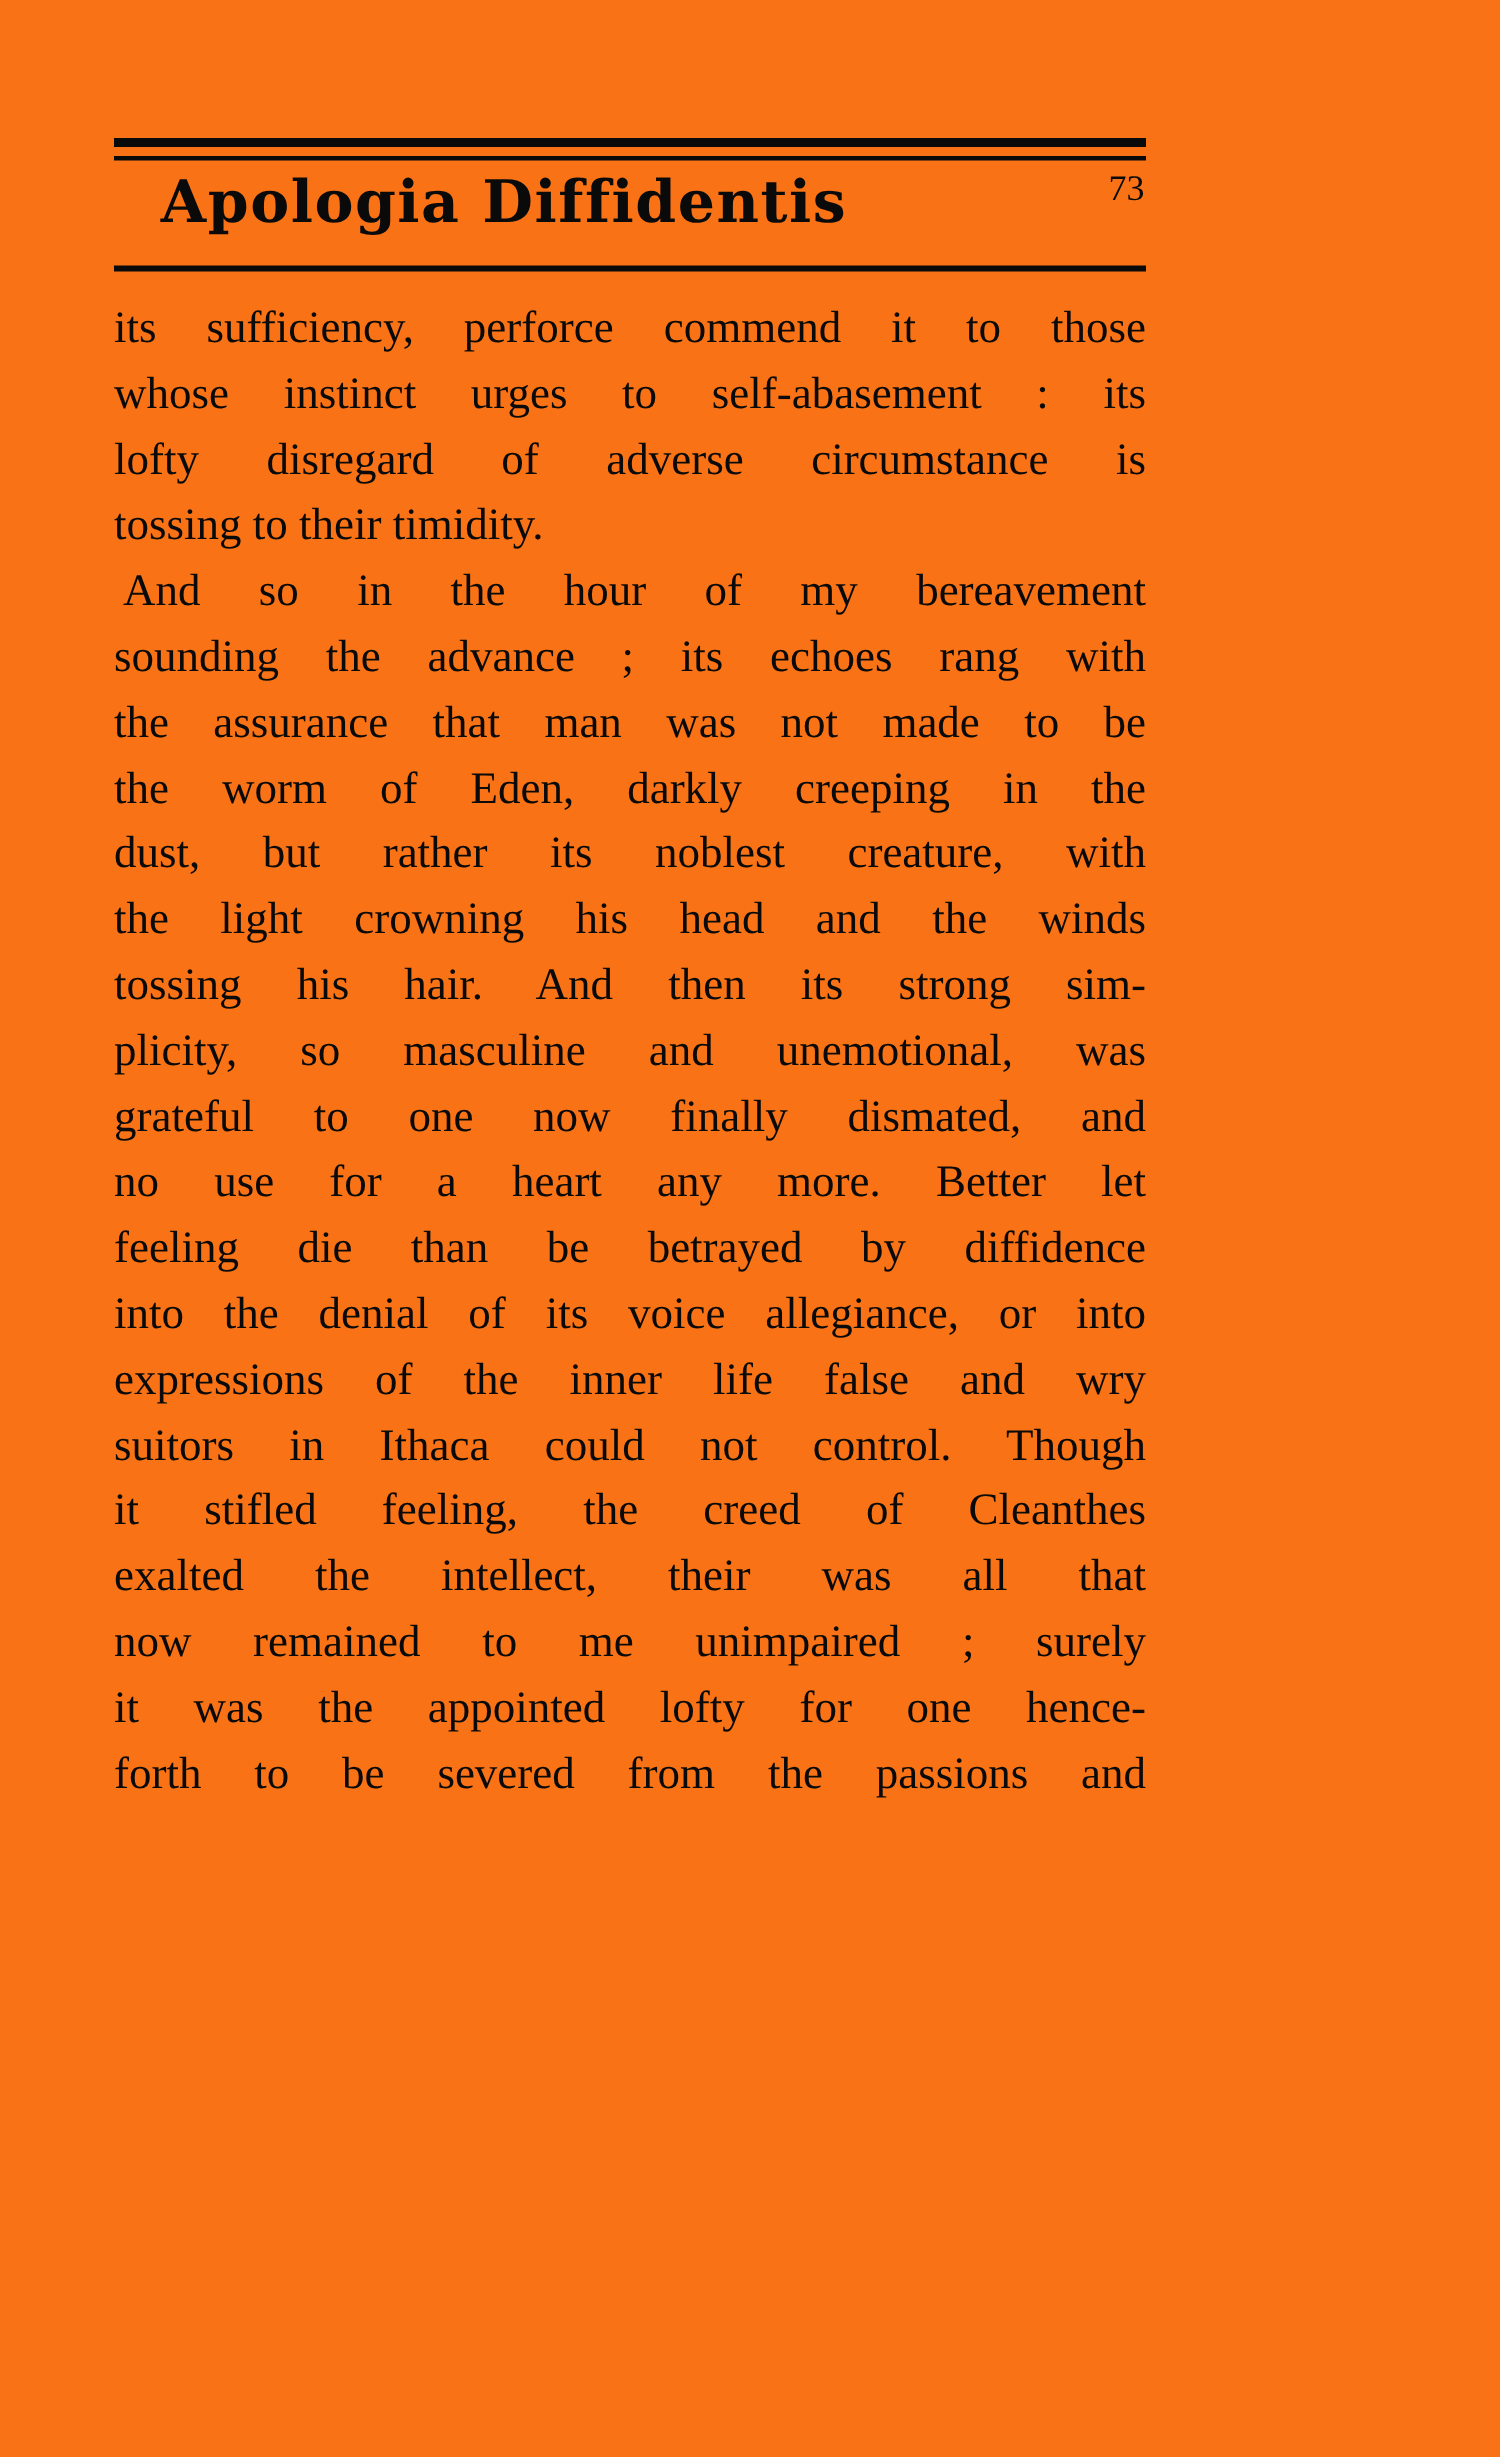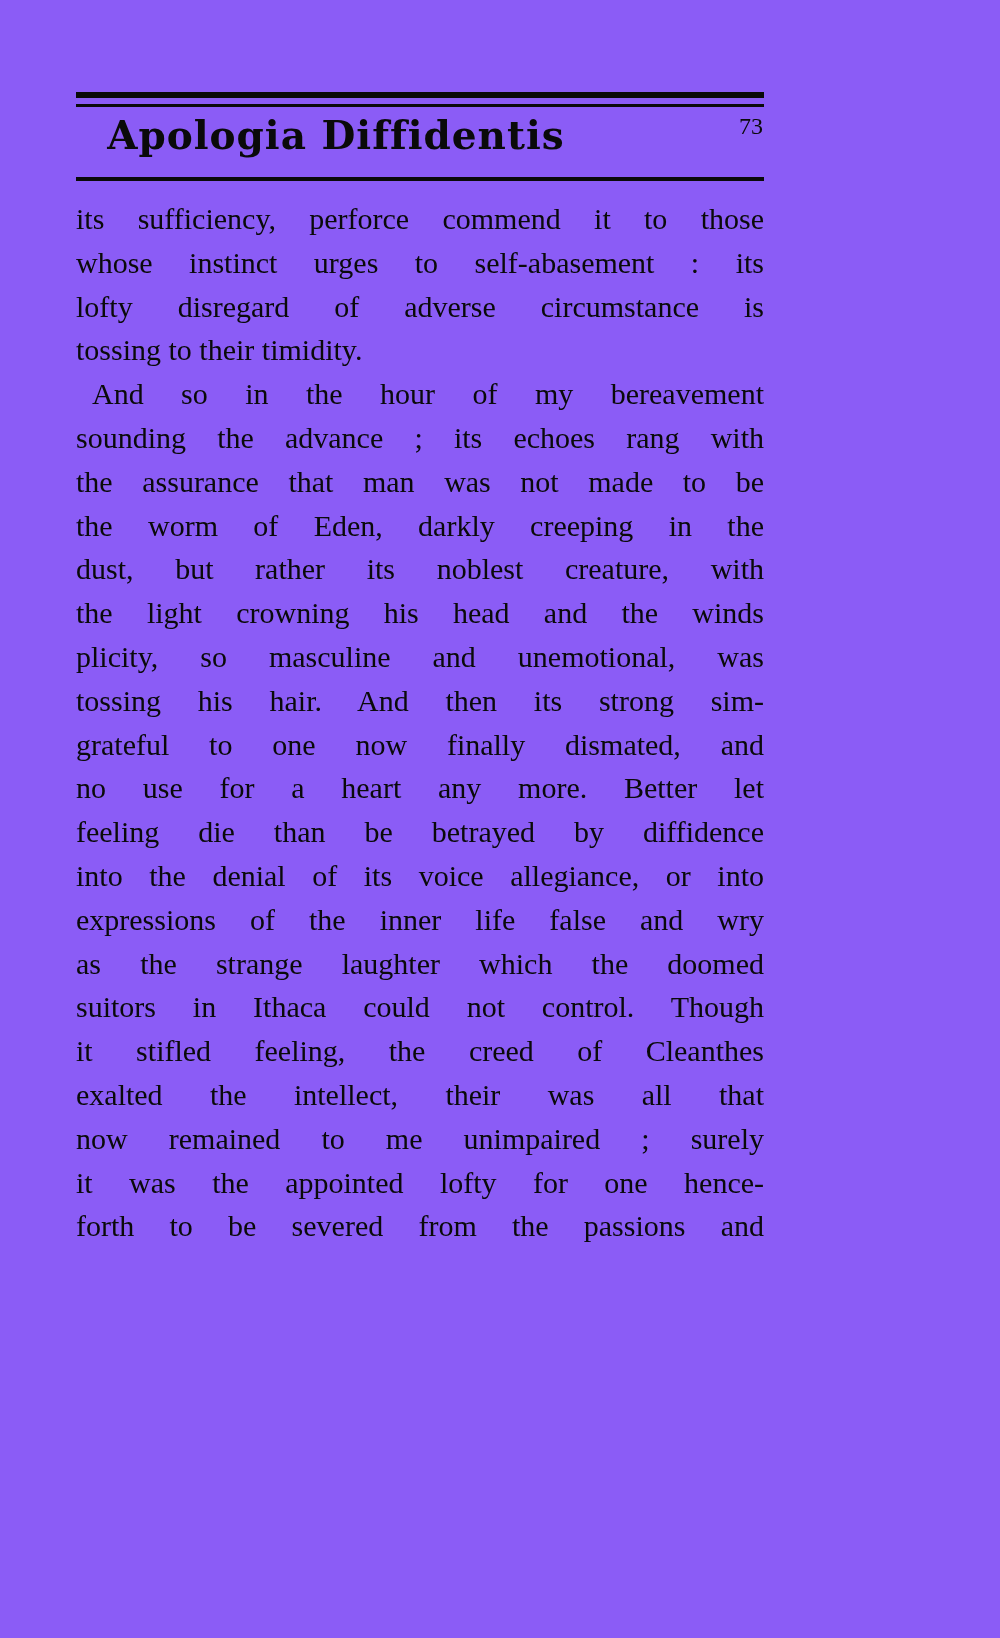--- a/index.html
+++ b/index.html
@@ -4,21 +4,21 @@
 <style>
   html, body {
     margin: 0;
     padding: 0;
     background: #ffffff;
   }
   .page {
     position: relative;
     width: 1000px;
     height: 1638px;
-    background: #8b5cf6;
+    background: #f97316;
     color: #0a0a0a;
     font-family: "Liberation Serif", serif;
     overflow: hidden;
   }
   
   .rule {
     position: absolute;
     left: 76px;
     width: 688px;
     background: #0a0a0a;
@@ -59,21 +59,21 @@
   .line {
     text-align: justify;
     text-align-last: justify;
     white-space: nowrap;
   }
   .line.noj {
     text-align-last: left;
     white-space: normal;
   }
   .line.indent {
-    margin-left: 16px;
+    margin-left: 6px;
   }
 </style>
 </head>
 <body>
 
 <div class="page">
 
   <div class="rule rule-top-a"></div>
   <div class="rule rule-top-b"></div>
 
@@ -87,28 +87,27 @@
       <div class="line">its sufficiency, perforce commend it to those</div>
       <div class="line">whose instinct urges to self-abasement : its</div>
       <div class="line">lofty disregard of adverse circumstance is</div>
       <div class="line noj">tossing to their timidity.</div>
       <div class="line indent">And so in the hour of my bereavement</div>
       <div class="line">sounding the advance ; its echoes rang with</div>
       <div class="line">the assurance that man was not made to be</div>
       <div class="line">the worm of Eden, darkly creeping in the</div>
       <div class="line">dust, but rather its noblest creature, with</div>
       <div class="line">the light crowning his head and the winds</div>
+      <div class="line">tossing his hair. And then its strong sim-</div>
       <div class="line">plicity, so masculine and unemotional, was</div>
-      <div class="line">tossing his hair. And then its strong sim-</div>
       <div class="line">grateful to one now finally dismated, and</div>
       <div class="line">no use for a heart any more. Better let</div>
       <div class="line">feeling die than be betrayed by diffidence</div>
       <div class="line">into the denial of its voice allegiance, or into</div>
       <div class="line">expressions of the inner life false and wry</div>
-      <div class="line">as the strange laughter which the doomed</div>
       <div class="line">suitors in Ithaca could not control. Though</div>
       <div class="line">it stifled feeling, the creed of Cleanthes</div>
       <div class="line">exalted the intellect, their was all that</div>
       <div class="line">now remained to me unimpaired ; surely</div>
       <div class="line">it was the appointed lofty for one hence-</div>
       <div class="line">forth to be severed from the passions and</div>
     </div>
 
 </div>
 

